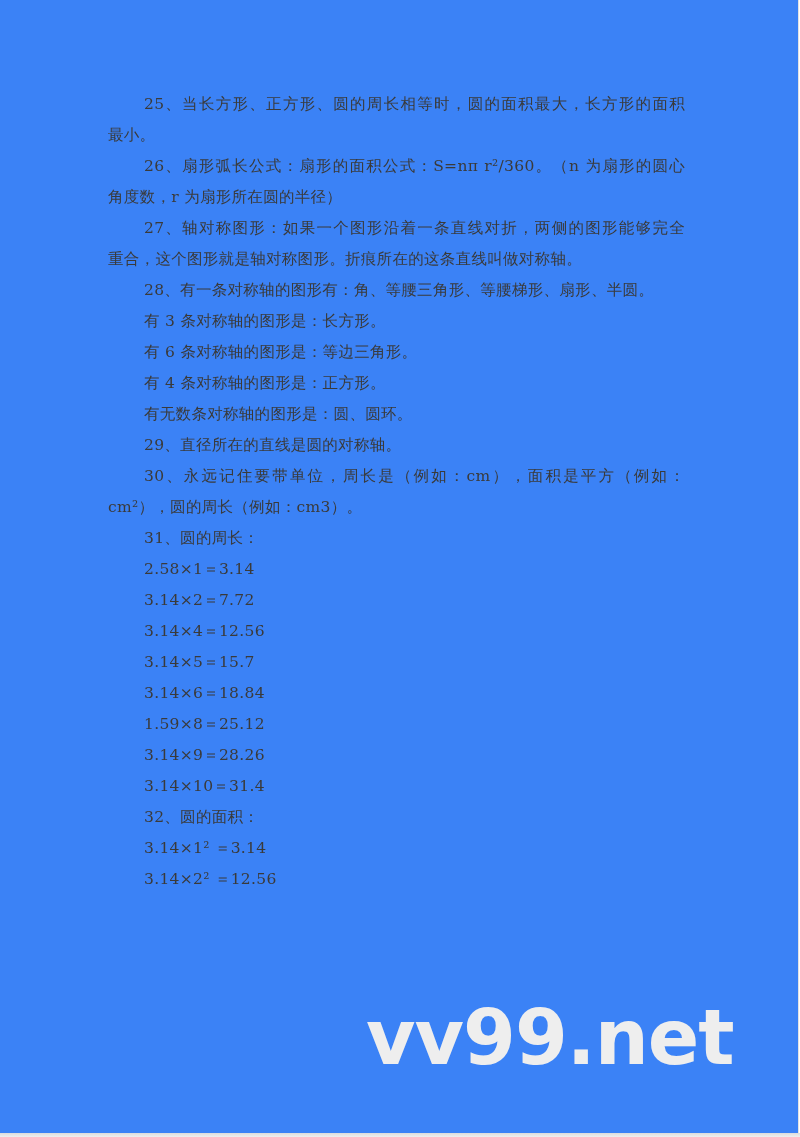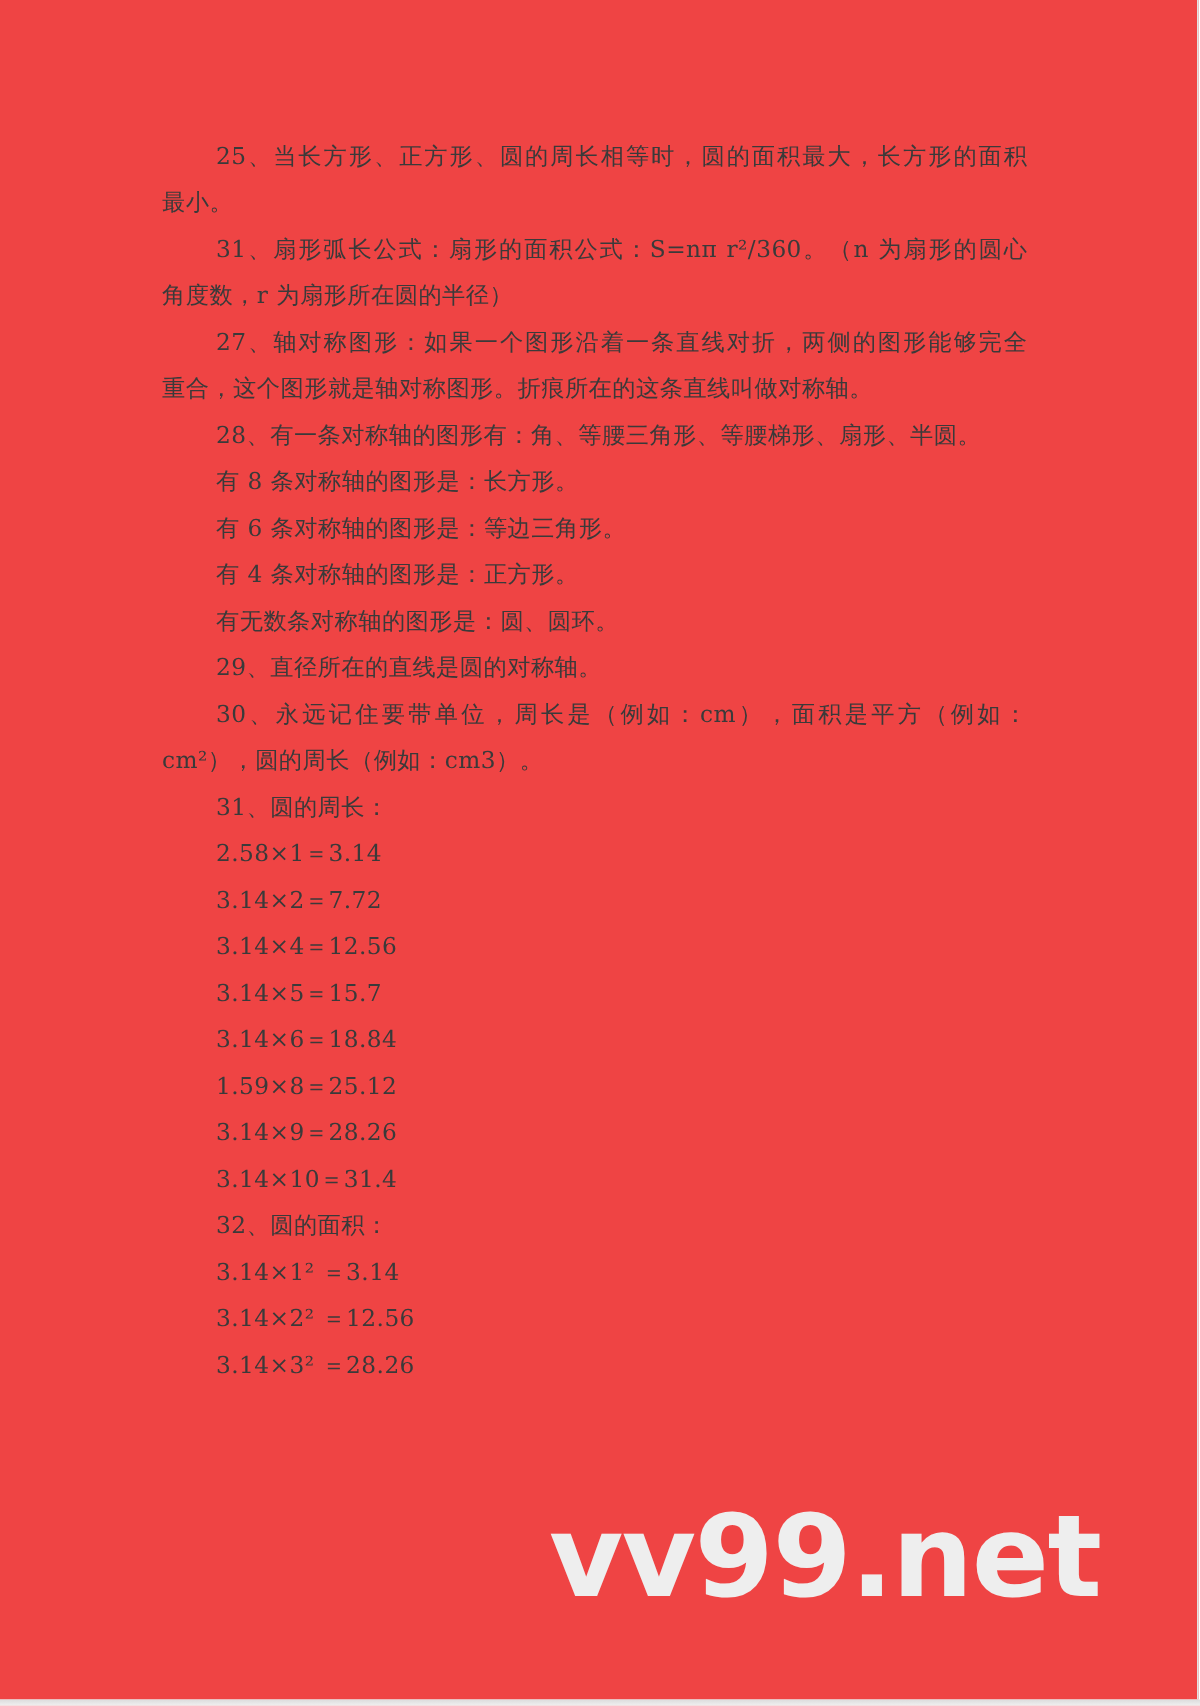--- a/index.html
+++ b/index.html
@@ -14,21 +14,21 @@
       overflow: hidden;
       font-family: "DejaVu Serif", "Liberation Serif", serif;
       color: #3a3a3a;
     }
     .page {
       position: absolute;
       left: 0;
       top: 0;
       width: 798px;
       height: 1133px;
-      background: #ef4444;
+      background: #3b82f6;
       border-right: 1px solid #e2e2e2;
     }
     .page-bottom-edge {
       position: absolute;
       left: 0;
       top: 1133px;
       width: 800px;
       height: 4px;
       background: linear-gradient(#dcdcdc, #efefef);
     }
@@ -65,42 +65,41 @@
       user-select: none;
     }
   </style>
 </head>
 <body>
 
 <div class="page">
   <div class="content">
     <div class="line indent justify">25、当长方形、正方形、圆的周长相等时，圆的面积最大，长方形的面积</div>
     <div class="line">最小。</div>
-    <div class="line indent justify">31、扇形弧长公式：扇形的面积公式：S=nπ r²/360。（n 为扇形的圆心</div>
+    <div class="line indent justify">26、扇形弧长公式：扇形的面积公式：S=nπ r²/360。（n 为扇形的圆心</div>
     <div class="line">角度数，r 为扇形所在圆的半径）</div>
     <div class="line indent justify">27、轴对称图形：如果一个图形沿着一条直线对折，两侧的图形能够完全</div>
     <div class="line">重合，这个图形就是轴对称图形。折痕所在的这条直线叫做对称轴。</div>
     <div class="line indent">28、有一条对称轴的图形有：角、等腰三角形、等腰梯形、扇形、半圆。</div>
-    <div class="line indent">有 8 条对称轴的图形是：长方形。</div>
+    <div class="line indent">有 3 条对称轴的图形是：长方形。</div>
     <div class="line indent">有 6 条对称轴的图形是：等边三角形。</div>
     <div class="line indent">有 4 条对称轴的图形是：正方形。</div>
     <div class="line indent">有无数条对称轴的图形是：圆、圆环。</div>
     <div class="line indent">29、直径所在的直线是圆的对称轴。</div>
     <div class="line indent justify">30、永远记住要带单位，周长是（例如：cm），面积是平方（例如：</div>
     <div class="line">cm²），圆的周长（例如：cm3）。</div>
     <div class="line indent">31、圆的周长：</div>
     <div class="line indent">2.58×1＝3.14</div>
     <div class="line indent">3.14×2＝7.72</div>
     <div class="line indent">3.14×4＝12.56</div>
     <div class="line indent">3.14×5＝15.7</div>
     <div class="line indent">3.14×6＝18.84</div>
     <div class="line indent">1.59×8＝25.12</div>
     <div class="line indent">3.14×9＝28.26</div>
     <div class="line indent">3.14×10＝31.4</div>
     <div class="line indent">32、圆的面积：</div>
     <div class="line indent">3.14×1² ＝3.14</div>
     <div class="line indent">3.14×2² ＝12.56</div>
-    <div class="line indent">3.14×3² ＝28.26</div>
   </div>
 
   <div class="watermark">vv99.net</div>
 </div>
 <div class="page-bottom-edge"></div>
 
 </body></html>

